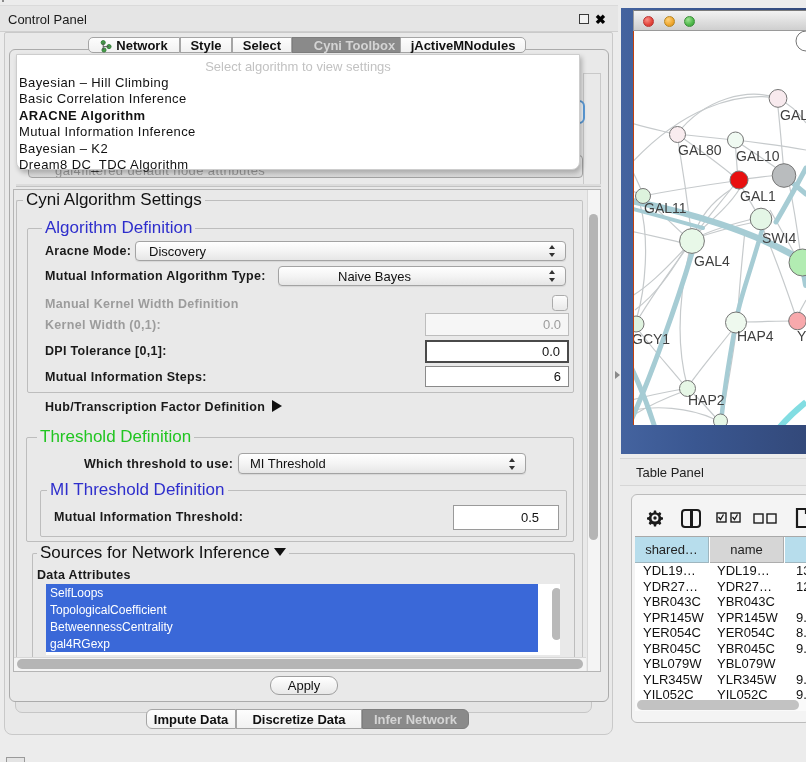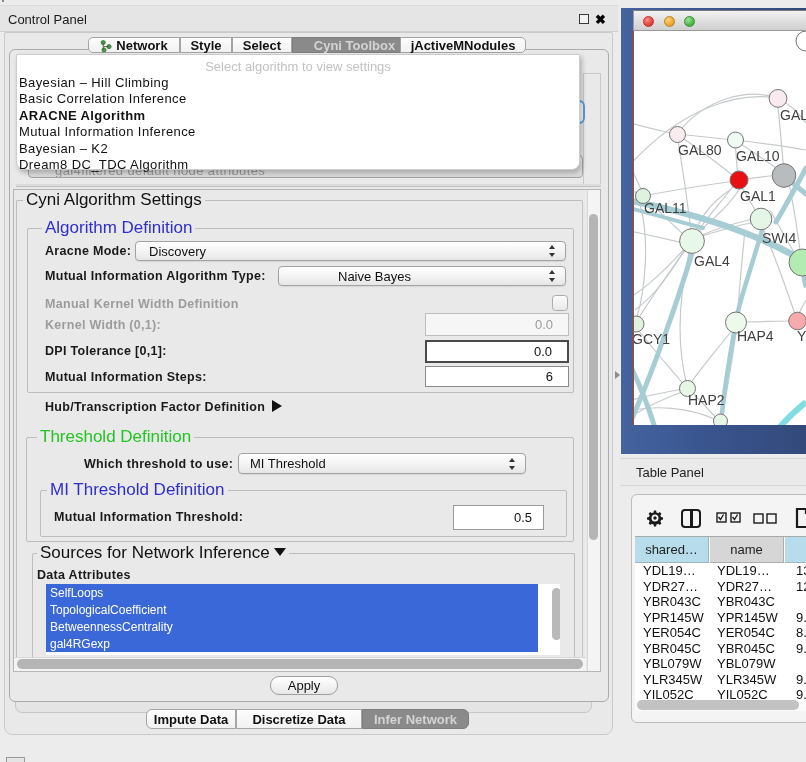--- a/index.html
+++ b/index.html
@@ -8,21 +8,21 @@
 .abs { position:absolute; }
 .lbl { font-weight:bold; font-size:12.5px; color:#1a1a1a; letter-spacing:0.3px; }
 .lbl.dis { color:#9c9c9c; }
 .combo { position:absolute; border:1px solid #a3a3a3; border-radius:4px;
   background:linear-gradient(#ffffff,#f4f4f4 50%,#e6e6e6); box-shadow:0 1px 1px rgba(0,0,0,0.08);
   font-size:13px; color:#111; }
 .combo .ct { position:absolute; left:11px; top:0; bottom:0; display:flex; align-items:center; }
 .arrows { position:absolute; right:9px; top:50%; width:7px; height:12px; transform:translateY(-50%); }
 .arrows:before { content:""; position:absolute; left:0; top:0; border-left:3.5px solid transparent; border-right:3.5px solid transparent; border-bottom:4.5px solid #333; }
 .arrows:after { content:""; position:absolute; left:0; bottom:0; border-left:3.5px solid transparent; border-right:3.5px solid transparent; border-top:4.5px solid #333; }
-.field { position:absolute; background:#fff; font-size:13px; color:#111; text-align:right; padding-right:15px; }
+.field { position:absolute; background:#fff; font-size:13px; color:#111; text-align:right; padding-right:7px; }
 .gbox { position:absolute; border:1px solid #bdbdbd; border-radius:2px; }
 .gtitle { position:absolute; top:-8px; background:#e9e9e9; padding:0 3px; font-size:17px; line-height:14px; white-space:nowrap; }
 .tab { position:absolute; height:16px; background:linear-gradient(#fdfdfd,#f1f1f1); border:1px solid #a5a5a5; font-size:13px; font-weight:bold; color:#111; text-align:center; line-height:15px; }
 .tab.sel { background:#8a8a8a; color:#d4d4d4; border-color:#7e7e7e; }
 .btab { position:absolute; height:20px; background:linear-gradient(#fdfdfd,#f1f1f1); border:1px solid #a5a5a5; font-size:13px; font-weight:bold; color:#111; text-align:center; line-height:19px; }
 .btab.sel { background:#8a8a8a; color:#d4d4d4; border-color:#7e7e7e; }
 </style>
 </head>
 <body>
 <div id="page">
@@ -94,21 +94,21 @@
 <div class="lbl abs" style="left:84px; top:457px;">Which threshold to use:</div>
 <div class="combo" style="left:238px; top:453px; width:288px; height:21px;">
       <span class="ct" style="left:11px;">MI Threshold</span>
       <span class="arrows"></span>
     </div>
 
 <div class="gbox" style="left:40px; top:490px; width:527px; height:47px;">
   <span class="gtitle" style="left:6px; color:#2e2ecc;">MI Threshold Definition</span>
 </div>
 <div class="lbl abs" style="left:54px; top:510px;">Mutual Information Threshold:</div>
-<div class="field" style="left:453px; top:505px; width:91px; height:25px; line-height:23px; border:1px solid #9a9a9a; padding-right:11px;">0.5</div>
+<div class="field" style="left:453px; top:505px; width:106px; height:25px; line-height:23px; border:1px solid #9a9a9a; padding-right:19px;">0.5</div>
 
 <div class="gbox" style="left:32px; top:553px; width:543px; height:117px; border-bottom:none;">
   <span class="gtitle" style="left:4px; color:#111;">Sources for Network Inference <span style="display:inline-block; vertical-align:2px; width:0; height:0; border-left:6.5px solid transparent; border-right:6.5px solid transparent; border-top:8px solid #111;"></span></span>
 </div>
 <div class="lbl abs" style="left:37px; top:568px;">Data Attributes</div>
 <div class="abs" style="left:46px; top:584px; width:514px; height:71px; background:#ffffff; overflow:hidden;">
   <div style="position:absolute; left:0; top:0; width:492px; height:68px; background:#3a68d8;"></div>
   <div style="position:absolute; left:4px; top:1px; color:#fff; font-size:12px; line-height:17px;">SelfLoops<br>TopologicalCoefficient<br>BetweennessCentrality<br>gal4RGexp</div>
   <div style="position:absolute; left:506px; top:4px; width:9px; height:52px; background:#b9b9b9; border-radius:5px;"></div>
 </div>

